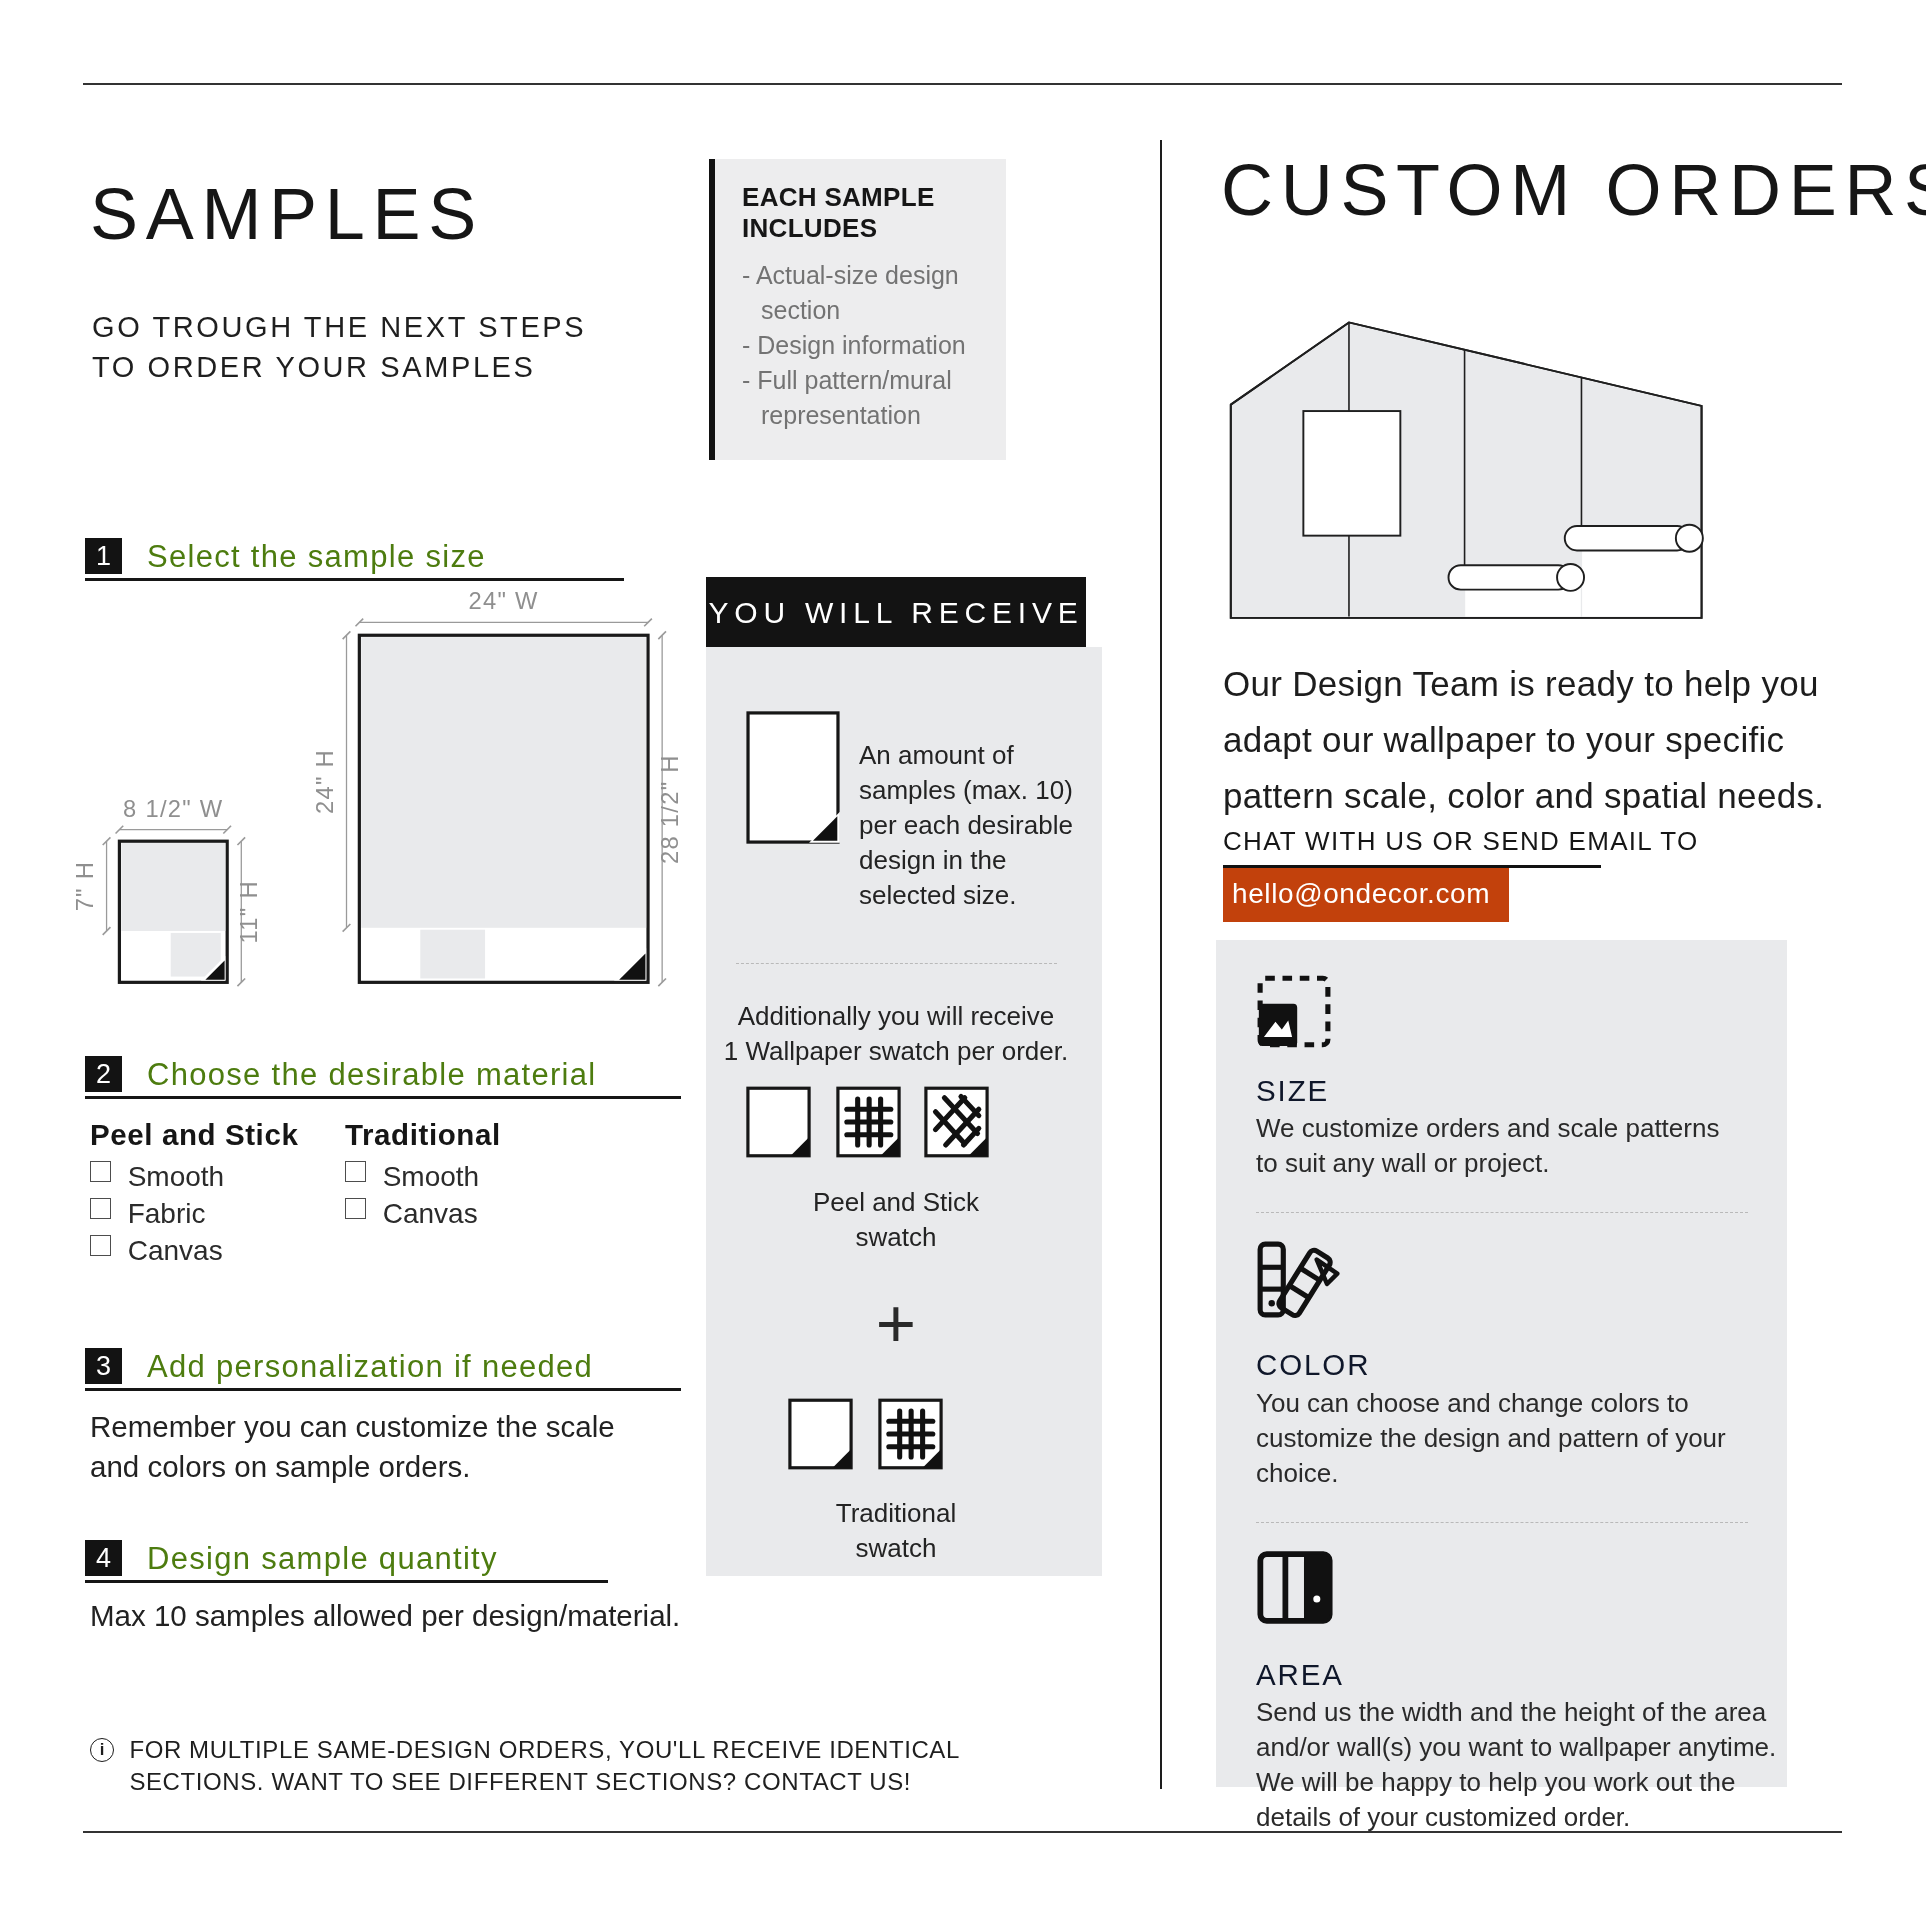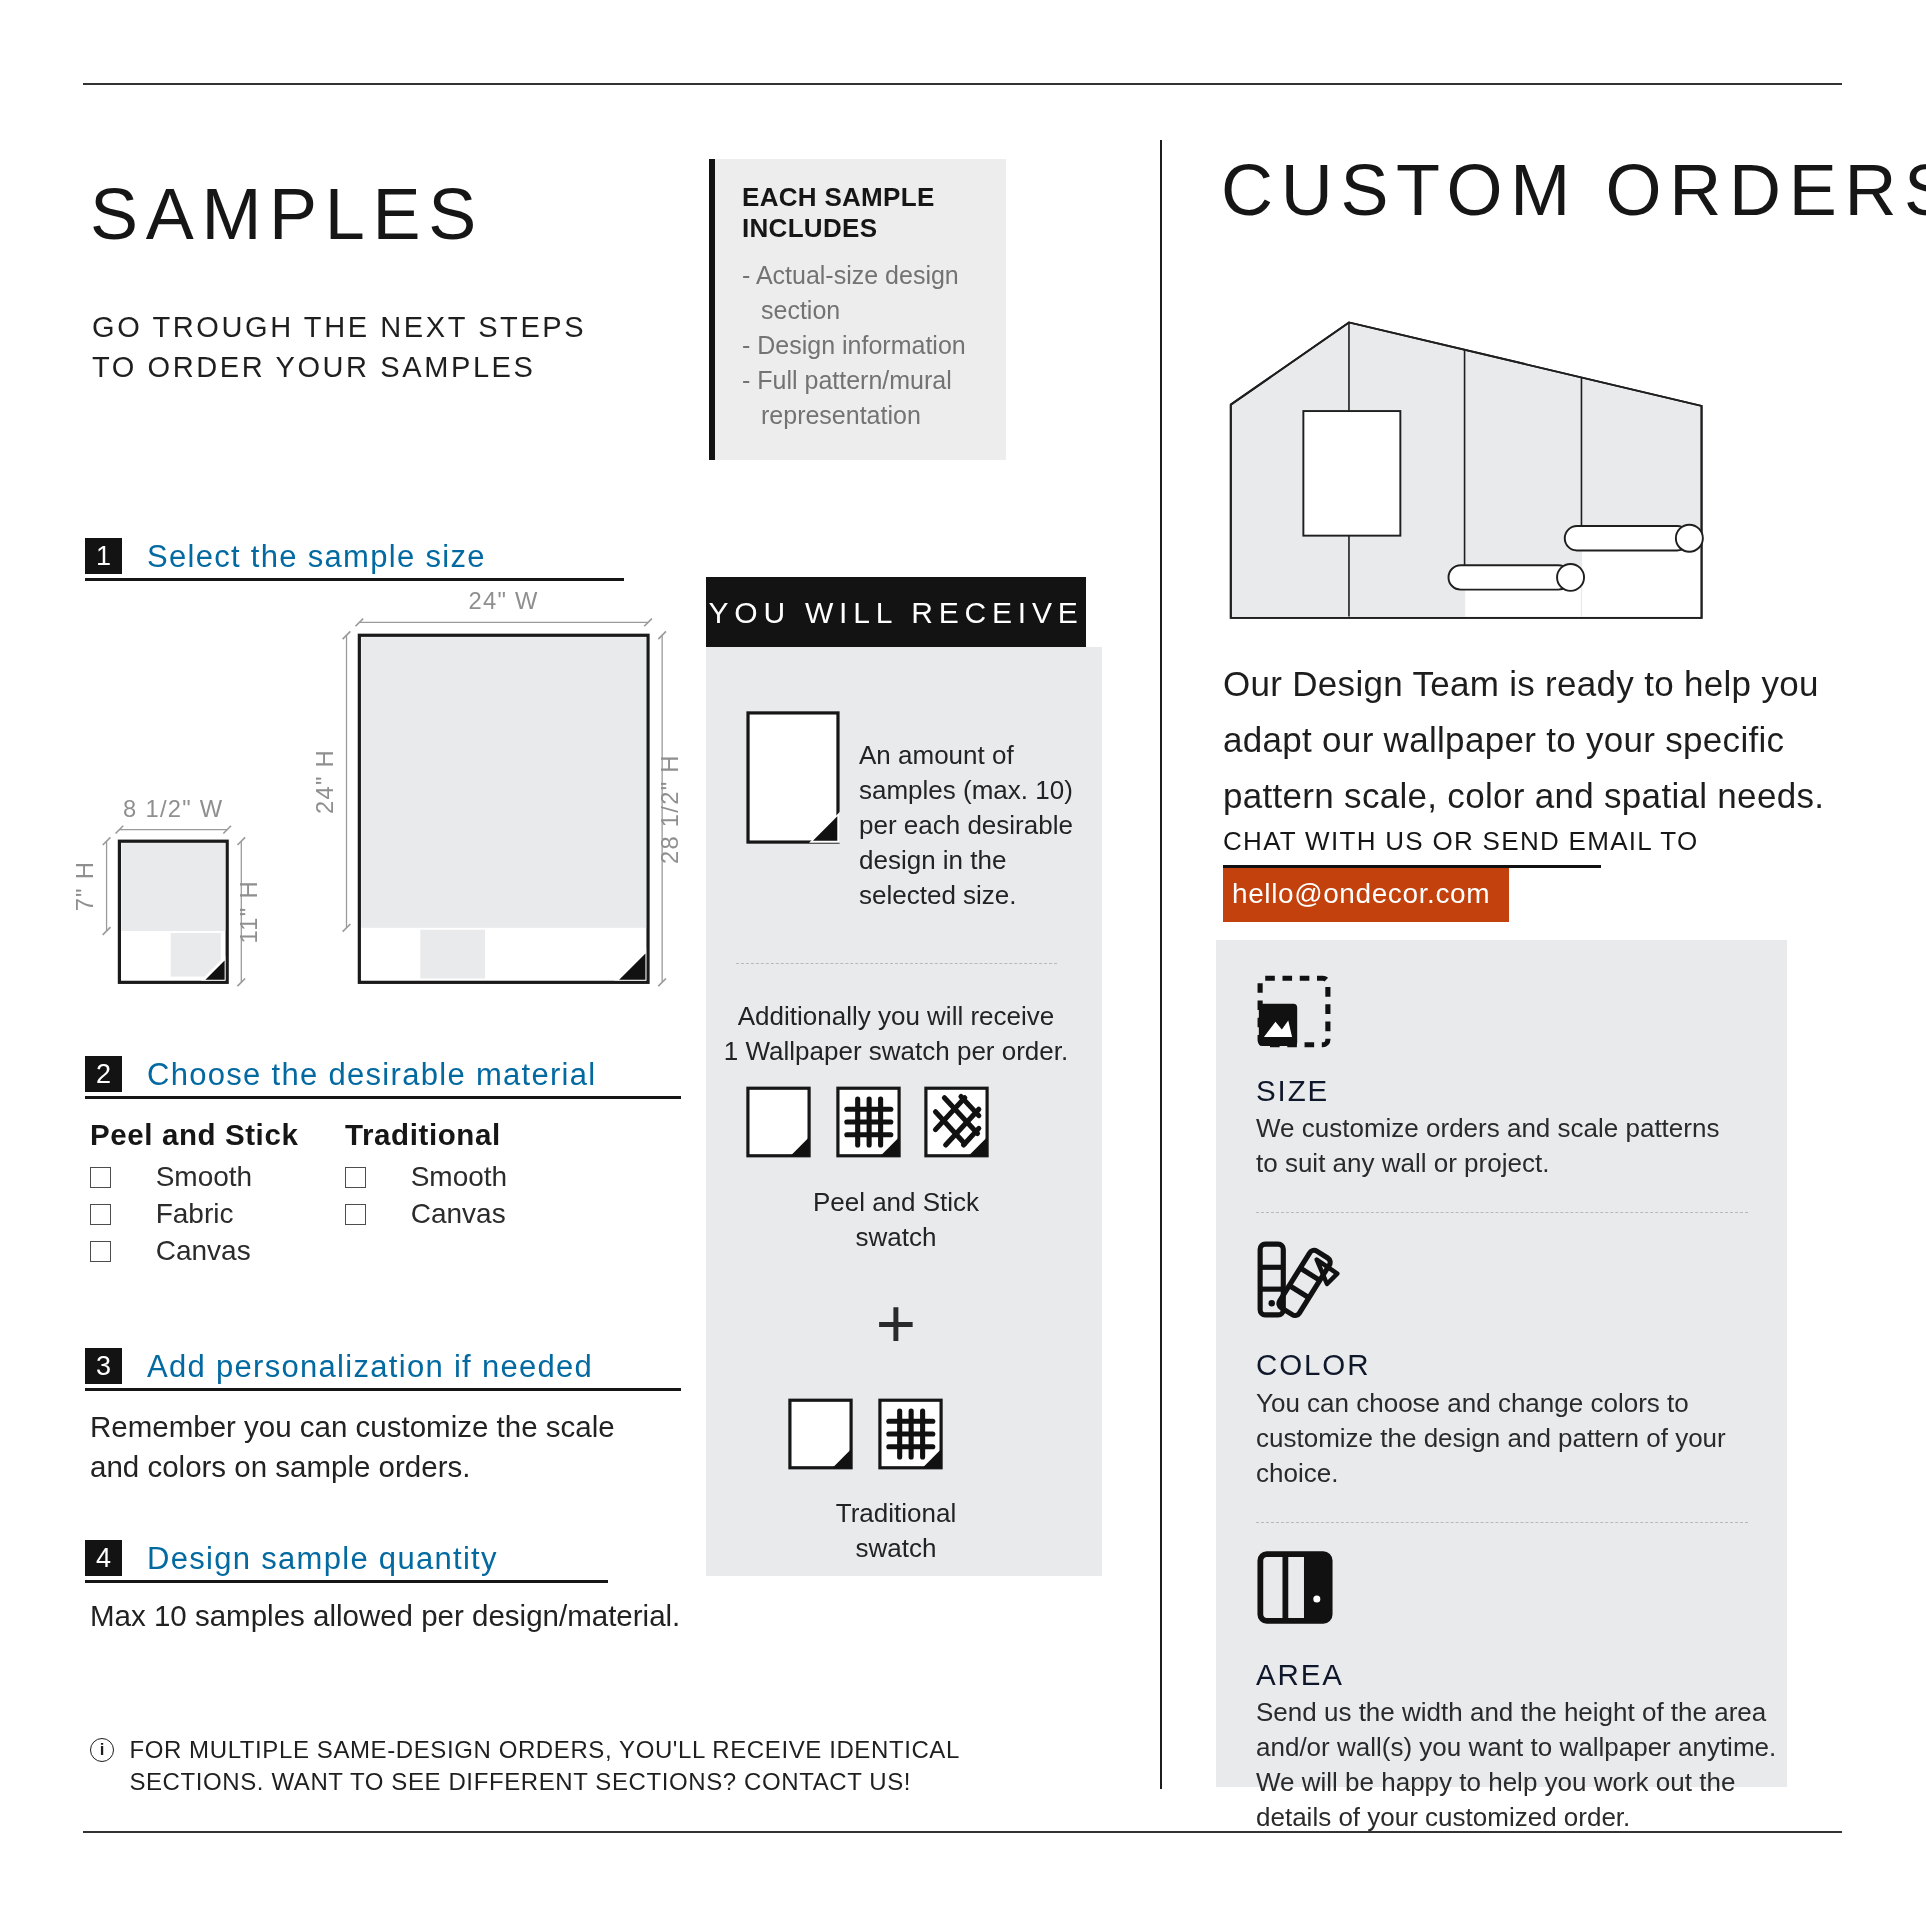--- a/index.html
+++ b/index.html
@@ -15,26 +15,26 @@
   
   .intro{font-size:29px;letter-spacing:2.6px;line-height:40px;color:#1f1f1f;}
   
   .includes-box{left:709px;top:159px;width:297px;background:#ededee;border-left:6.4px solid #121212;box-sizing:border-box;padding:23px 24.4px 27px 27px;}
   .includes-title{font-size:26px;font-weight:700;letter-spacing:0.3px;color:#161616;margin-bottom:14px;}
   .includes-item{font-size:25px;line-height:35px;color:#737373;padding-left:19px;text-indent:-19px;}
   
   .step-header{position:absolute;left:85px;height:40px;}
   .step-num{position:absolute;left:0;top:0;width:37px;height:36px;background:#131313;color:#ffffff;
     font-size:27px;display:flex;align-items:center;justify-content:center;}
-  .step-title{position:absolute;left:62px;top:1.3px;font-size:31px;letter-spacing:1.3px;white-space:nowrap;color:#0369a1;}
+  .step-title{position:absolute;left:62px;top:1.3px;font-size:31px;letter-spacing:1.3px;white-space:nowrap;color:#4d7c0f;}
   .step-rule{position:absolute;left:0;top:40px;height:2.6px;background:#161616;}
   .step-body{font-size:29.5px;line-height:40px;color:#222222;}
   
   .mat-title{font-size:29.5px;font-weight:700;letter-spacing:0.6px;color:#161616;white-space:nowrap;}
-  .mat-row{position:absolute;display:flex;align-items:center;gap:28px;}
+  .mat-row{position:absolute;display:flex;align-items:flex-start;}
   .checkbox{width:19px;height:19px;border:1.9px solid #4d4d4d;background:#ffffff;display:inline-block;}
   .mat-label{font-size:28px;color:#2b2b2b;margin-left:16.7px;white-space:nowrap;}
   
   .banner{left:706px;top:577px;width:380px;height:71px;background:#131313;display:flex;align-items:center;justify-content:center;}
   .banner-text{color:#ffffff;font-size:30px;letter-spacing:5.8px;white-space:nowrap;}
   .mid-panel{left:706px;top:647px;width:396px;height:929px;background:#e9eaec;}
   .mid-text{font-size:26px;line-height:35px;color:#232323;}
   .center{text-align:center;}
   .dashed-div{border-top:1.3px dashed #b9b9b9;height:0;}
   .plus{font-size:69px;font-weight:300;color:#2a2a2a;line-height:69px;}

